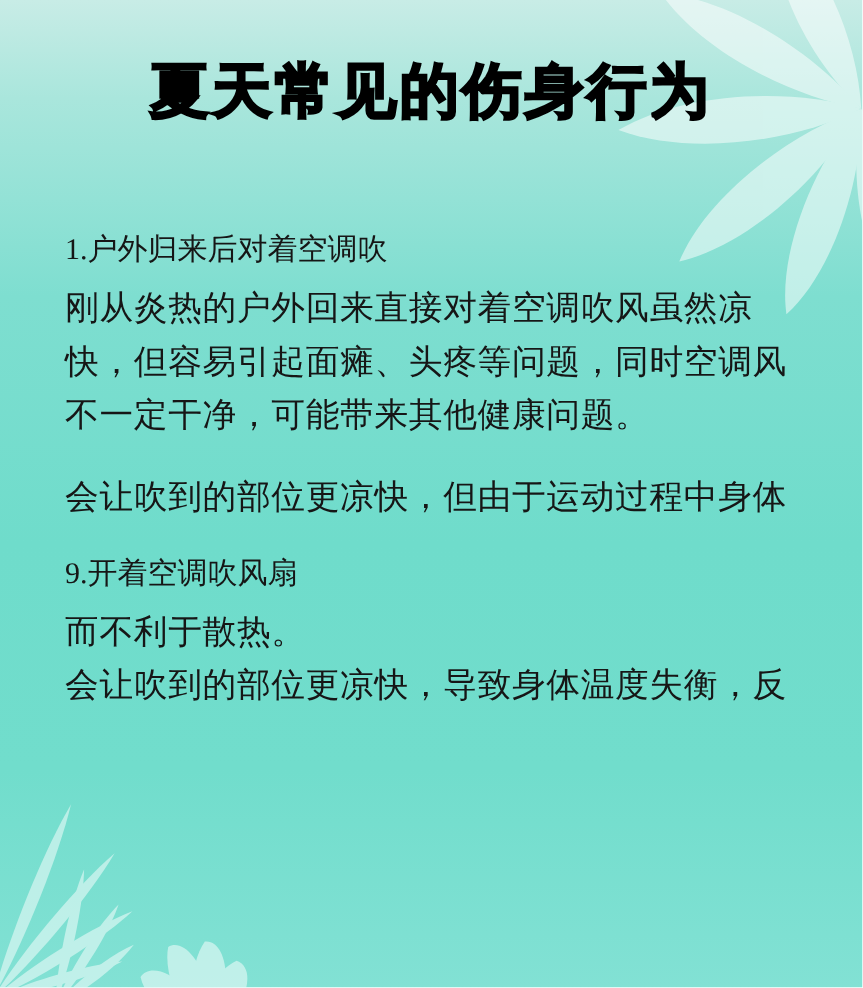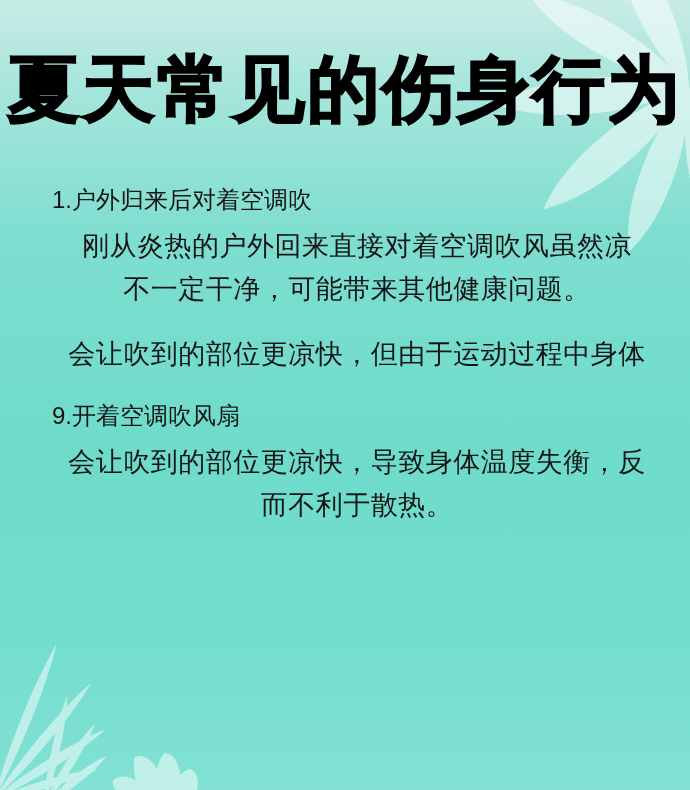--- a/index.html
+++ b/index.html
@@ -11,37 +11,36 @@
     font-family:"Liberation Sans",sans-serif;
   }
   .deco{position:absolute;pointer-events:none;}
   .deco-top-right{top:-18px;right:-34px;}
   .deco-top-right-back{top:40px;right:-60px;}
   .deco-bottom-left{left:-14px;bottom:-12px;}
   .deco-bottom-center{left:52px;bottom:-6px;}
   .title{
     position:absolute;top:42px;left:0;width:100%;
     margin:0;text-align:center;
-    font-size:72px;font-weight:900;color:#000;
+    font-size:47px;font-weight:900;color:#000;
     letter-spacing:3px;
     -webkit-text-stroke:2.2px #000;
   }
   .content{
     position:absolute;top:182px;left:52px;right:28px;
     color:#161616;
   }
-  .section{margin-bottom:22px;}
+  .section{margin-bottom:22px;font-family:Liberation Serif, serif;}
   .heading{
     font-size:24px;line-height:36px;margin-bottom:7px;
     white-space:nowrap;
   }
   .bodyline{
     font-size:27px;line-height:43px;letter-spacing:0.5px;
     white-space:nowrap;
-    text-align:center;
   }
 </style>
 </head>
 <body>
 
 <div class="poster">
 
   <svg class="deco deco-top-right-back" width="230" height="240" viewBox="0 0 230 240">
     <g fill="#ffffff" opacity="0.28" transform="translate(200,110)">
       <path transform="rotate(-205)" d="M0 0 C-18 -50 -22 -130 0 -180 C22 -130 18 -50 0 0 Z"></path>
@@ -86,27 +85,28 @@
     </g>
   </svg>
 
   <h1 class="title">夏天常见的伤身行为</h1>
 
   <div class="content">
 
     <div class="section">
       <div class="heading">1.户外归来后对着空调吹</div>
       <div class="bodyline">刚从炎热的户外回来直接对着空调吹风虽然凉</div>
+      <div class="bodyline">快，但容易引起面瘫、头疼等问题，同时空调风</div>
       <div class="bodyline">不一定干净，可能带来其他健康问题。</div>
     </div>
 
     <div class="section">
       <div class="bodyline">会让吹到的部位更凉快，但由于运动过程中身体</div>
     </div>
 
     <div class="section">
       <div class="heading">9.开着空调吹风扇</div>
+      <div class="bodyline">而不利于散热。</div>
       <div class="bodyline">会让吹到的部位更凉快，导致身体温度失衡，反</div>
-      <div class="bodyline">而不利于散热。</div>
     </div>
 
   </div>
 </div>
 
 </body></html>

